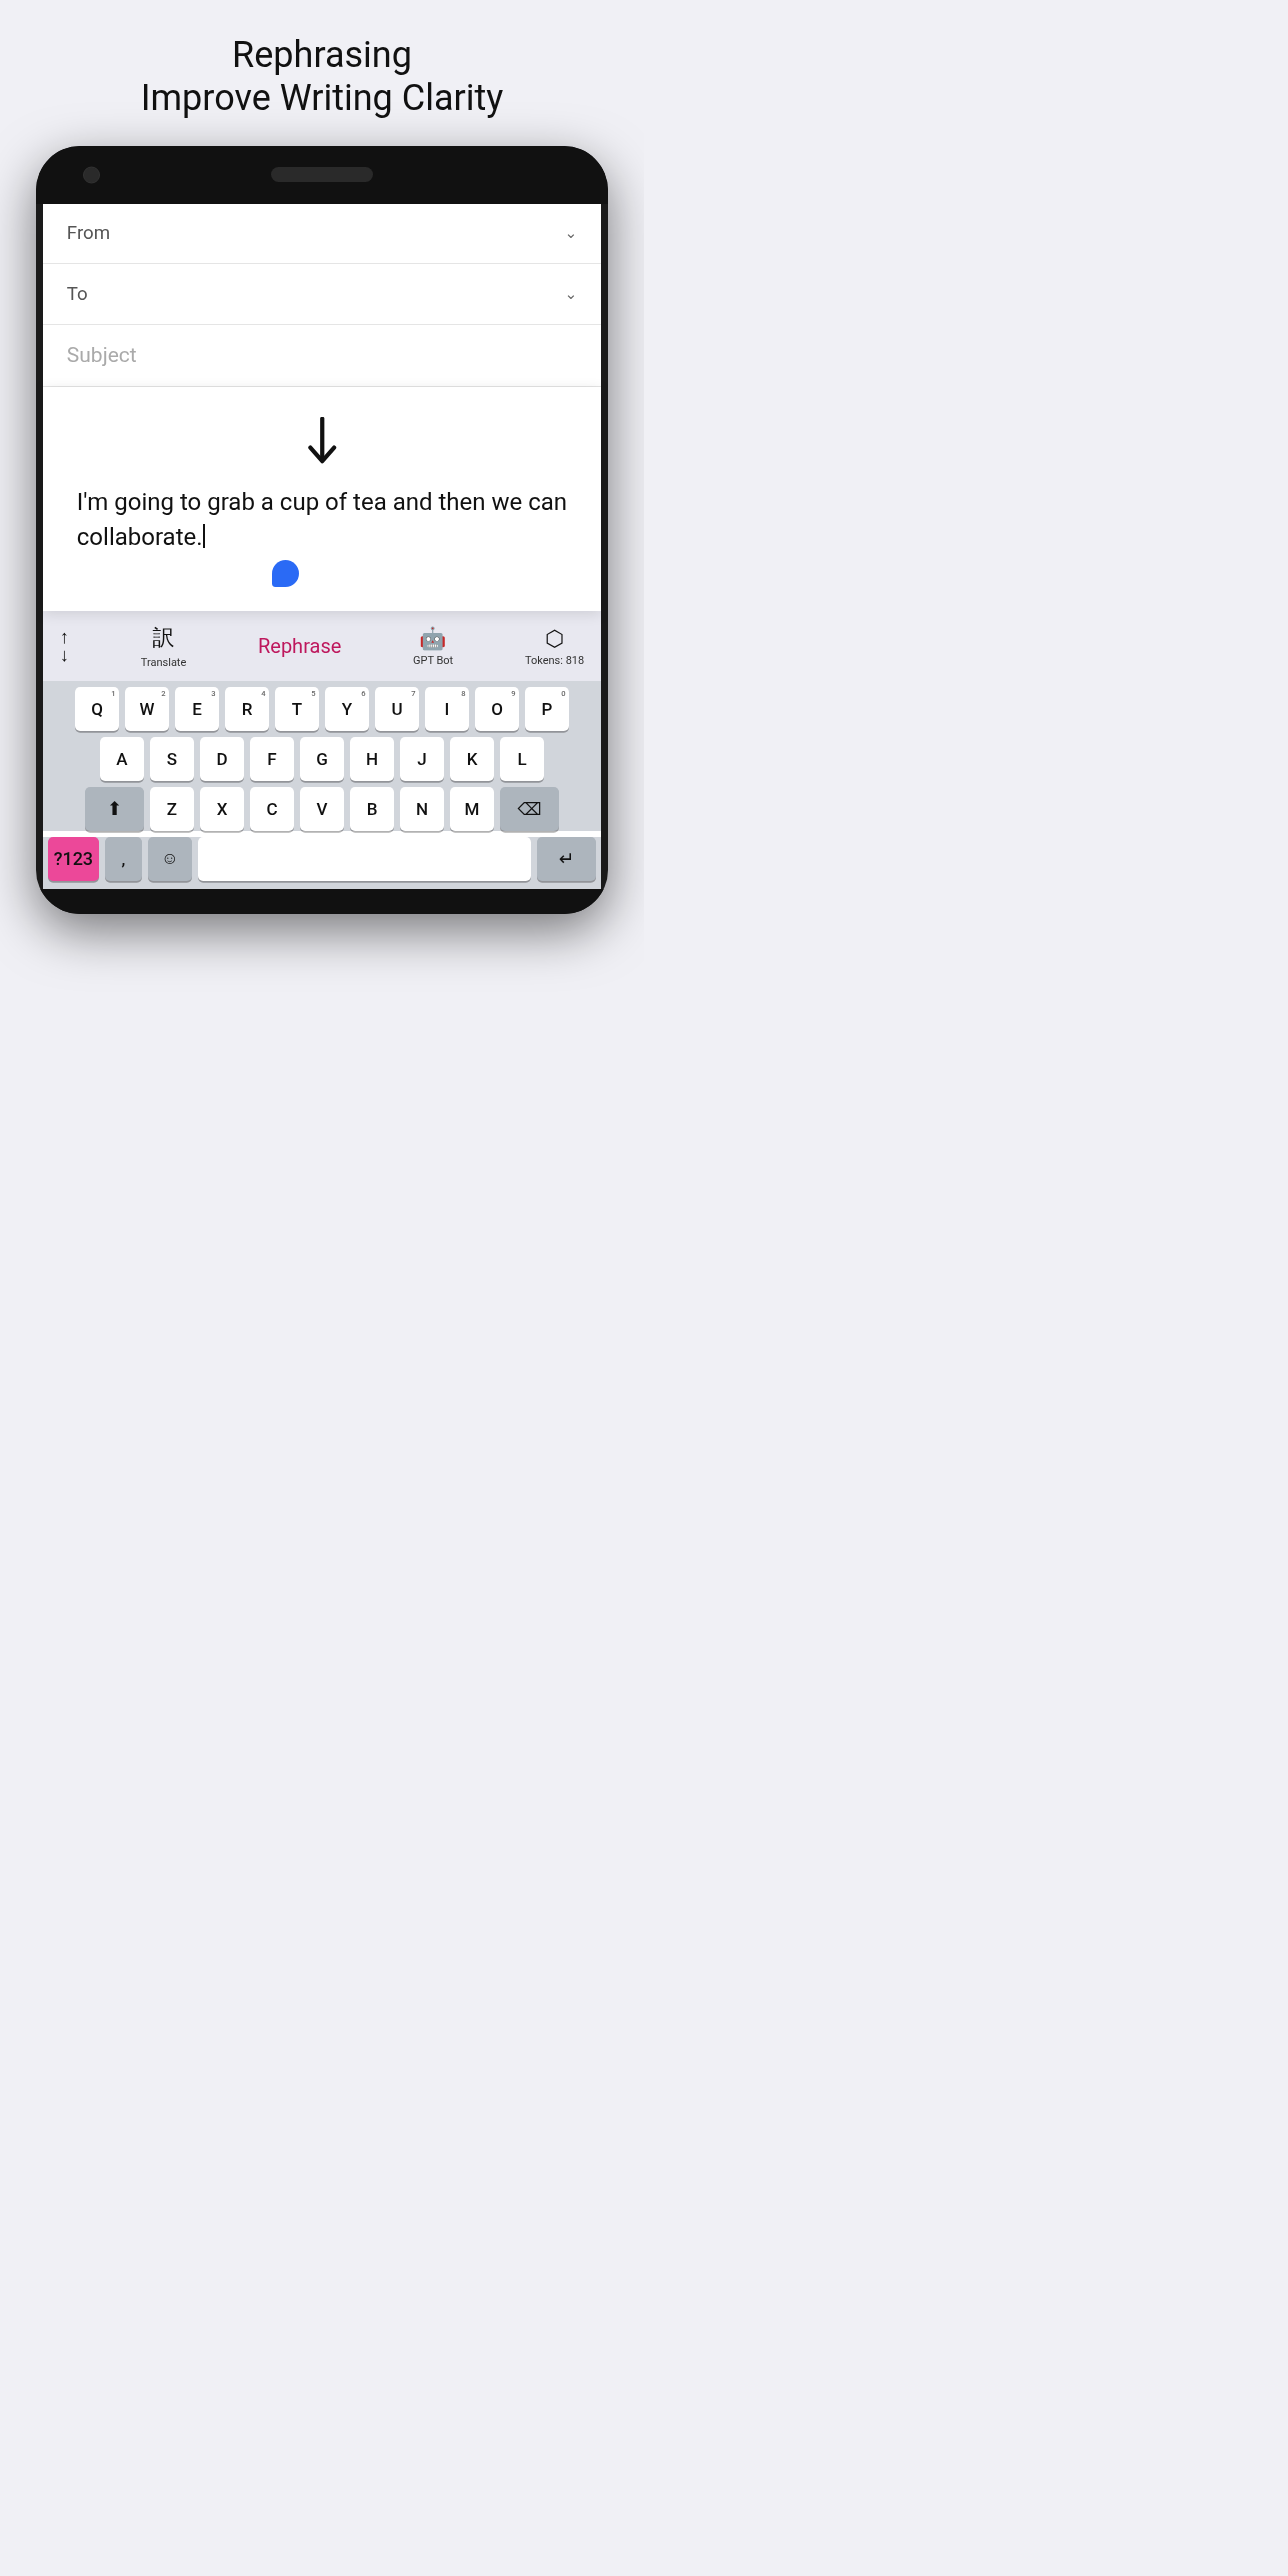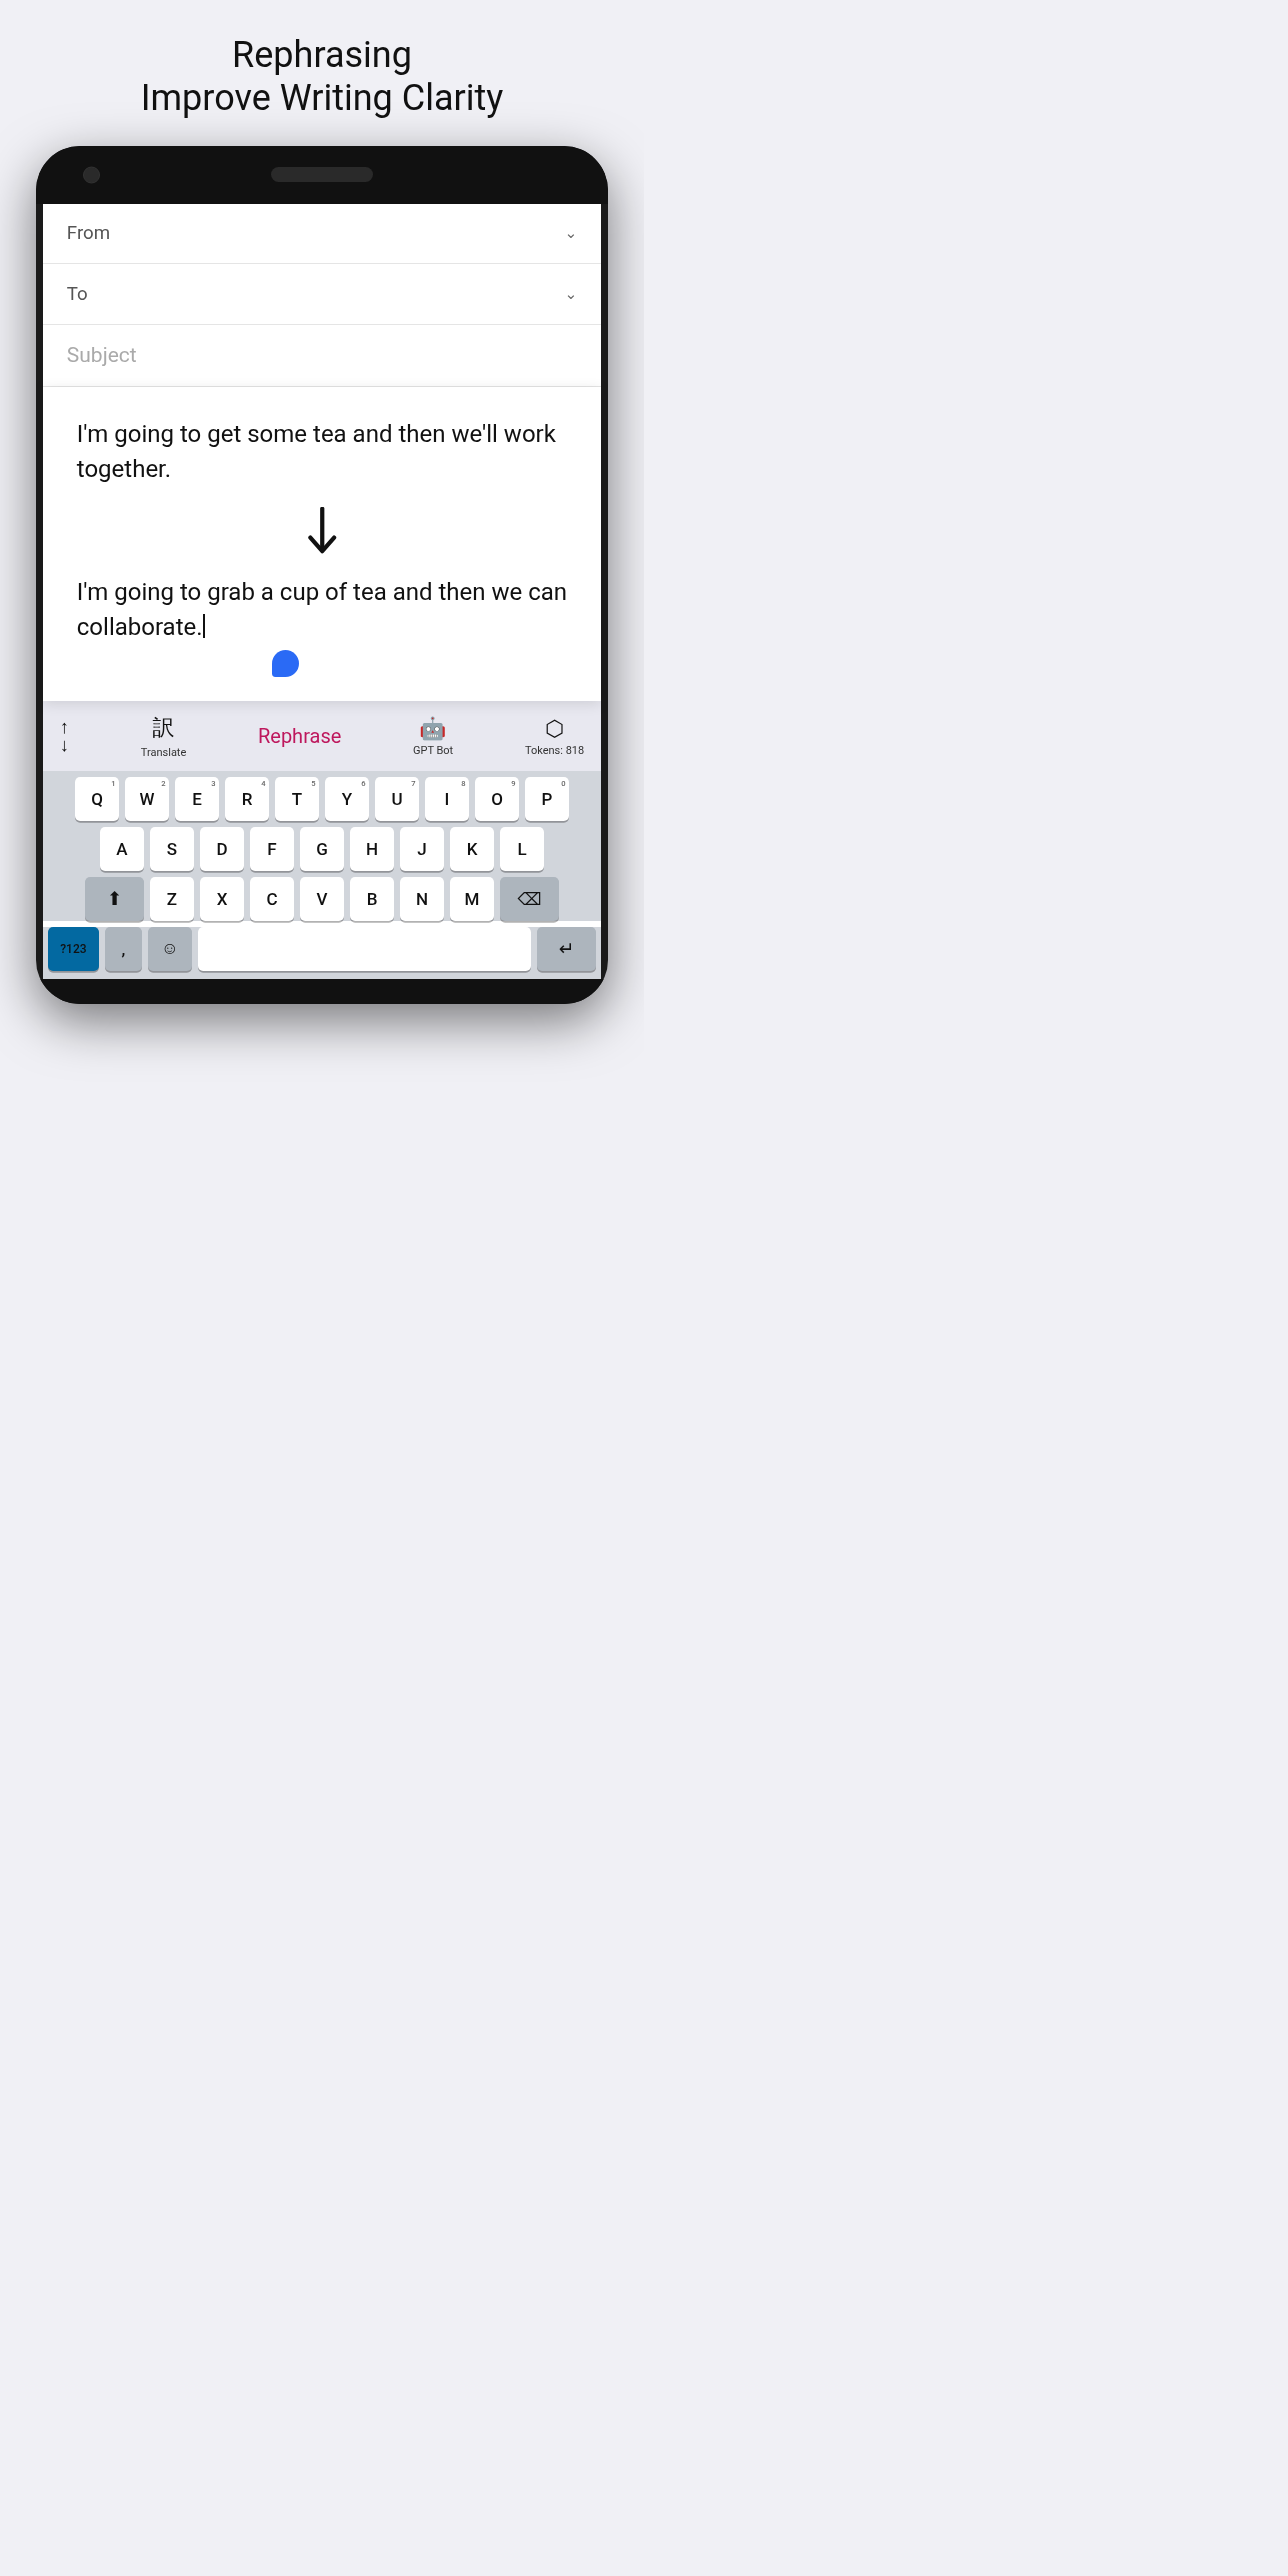--- a/index.html
+++ b/index.html
@@ -254,22 +254,22 @@
     .keyboard-bottom {
       display: flex;
       gap: 6px;
       padding: 0 5.1px 8.5px 5.1px;
       background: #d1d5db;
       align-items: center;
     }
 
     .key.num-key {
       min-width: 51px;
-      background: #0369a1;
-      font-size: 12px;
+      background: #ec4899;
+      font-size: 18px;
     }
 
     .key.comma-key {
       min-width: 37px;
       background: #adb5bd;
     }
 
     .key.emoji-key {
       min-width: 44px;
       background: #adb5bd;
@@ -332,21 +332,20 @@
       </div>
 
       <div class="subject-field">
         <span class="subject-placeholder">Subject</span>
       </div>
 
     </div>
 
     <div class="text-comparison">
 
-      <div class="original-text">I'm going to get some tea and then we'll work together.</div>
 
       <div class="arrow-down-svg">
         <svg width="30.5" height="51" viewBox="0 0 36 60">
           <line x1="18" y1="2" x2="18" y2="48" stroke="#111" stroke-width="5" stroke-linecap="round"></line>
           <polyline points="4,36 18,52 32,36" fill="none" stroke="#111" stroke-width="5" stroke-linecap="round" stroke-linejoin="round"></polyline>
         </svg>
       </div>
 
       <div>
         <span class="rephrased-text">I'm going to grab a cup of tea and then we can collaborate.</span><span class="cursor-line"></span>

